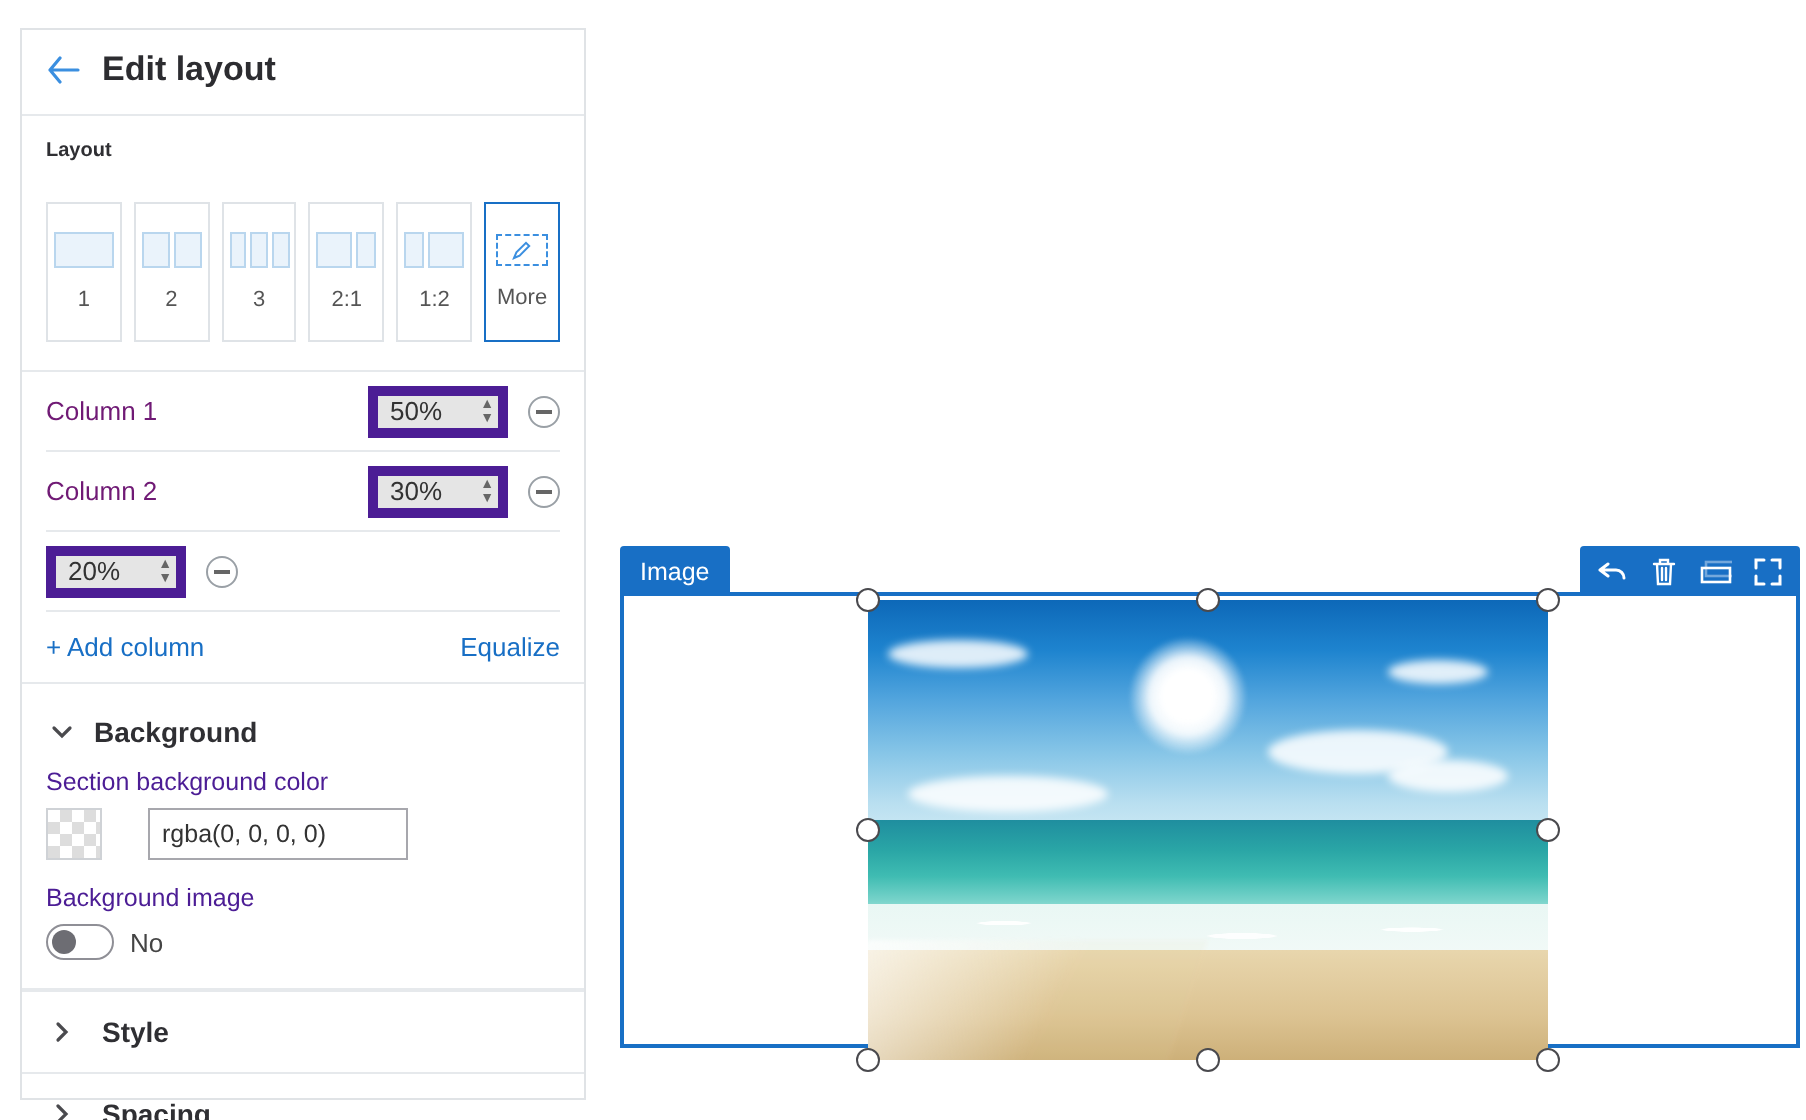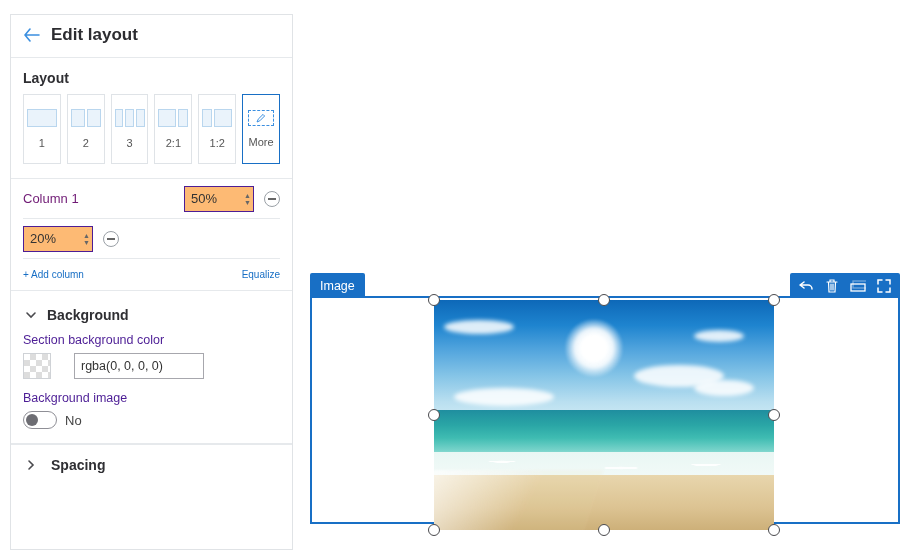--- a/index.html
+++ b/index.html
@@ -44,21 +44,21 @@
     width:18px;height:18px;display:flex;align-items:center;justify-content:center;
     color:var(--blue-soft);margin-right:10px;cursor:pointer;
   }
   .panel-title{font-size:17px;font-weight:600;color:#2c2c30;}
 
   .group{
     border-bottom:1px solid var(--line);
     padding:10px 12px 14px 12px;
   }
   .group-title{
-    font-size:14px;font-weight:600;color:#2f2f33;margin:2px 0 8px 0;
+    font-size:10px;font-weight:600;color:#2f2f33;margin:2px 0 20px 0;
   }
   .group-head{
     display:flex;align-items:center;cursor:pointer;padding:6px 0;
   }
   .chev{
     width:16px;height:16px;display:inline-flex;align-items:center;justify-content:center;
     color:#4a4a4e;margin-right:8px;
   }
   .group-head .label{font-size:14px;font-weight:600;}
 
@@ -83,38 +83,38 @@
   }
   .lt-label{font-size:11px;color:#555;}
 
   
   .col-row{
     display:flex;align-items:center;height:40px;border-bottom:1px solid var(--line);
   }
   .col-row:last-of-type{border-bottom:none;}
   .col-row .cl{flex:1;font-size:13px;color:#701a75;}
   .spin{
-    width:70px;height:26px;border:1px solid #4c1d95;background:#fdba74;
+    width:70px;height:26px;border:5px solid #4c1d95;background:#e5e5e5;
     display:flex;align-items:center;position:relative;margin-right:10px;
   }
   .spin .val{padding:0 6px;font-size:13px;color:#333;}
   .spin .arrows{
     position:absolute;right:2px;top:0;bottom:0;display:flex;flex-direction:column;
     justify-content:center;gap:0;
   }
   .spin .arrows span{font-size:7px;line-height:7px;color:#666;cursor:pointer;}
   .remove-col{
     width:16px;height:16px;border:1px solid #9aa0a6;border-radius:50%;
     display:flex;align-items:center;justify-content:center;color:#666;font-size:9px;
     cursor:pointer;
   }
 
   .col-actions{
     display:flex;justify-content:space-between;align-items:flex-end;padding-top:10px;
-    font-size:10px;
+    font-size:13px;
   }
   .link{color:var(--blue);cursor:pointer;}
 
   
   .field-label{font-size:12.5px;color:#4c1d95;margin:4px 0 6px 0;}
   .color-row{display:flex;align-items:center;gap:23px;}
   .swatch{
     width:28px;height:26px;border:1px solid #cfd2d6;cursor:pointer;
     background:
       linear-gradient(45deg,#ddd 25%,transparent 25%,transparent 75%,#ddd 75%),
@@ -299,20 +299,35 @@
             <span>▼</span>
           </span>
       </div>
       <span class="remove-col">
         <svg width="8" height="2" viewBox="0 0 8 2">
             <rect width="8" height="2" fill="#666"></rect>
           </svg>
       </span>
     </div>
     <div class="col-row">
+      <span class="cl">Column 2</span>
+      <div class="spin">
+        <span class="val">30%</span>
+        <span class="arrows">
+            <span>▲</span>
+            <span>▼</span>
+          </span>
+      </div>
+      <span class="remove-col">
+        <svg width="8" height="2" viewBox="0 0 8 2">
+            <rect width="8" height="2" fill="#666"></rect>
+          </svg>
+      </span>
+    </div>
+    <div class="col-row">
       <div class="spin">
         <span class="val">20%</span>
         <span class="arrows">
             <span>▲</span>
             <span>▼</span>
           </span>
       </div>
       <span class="remove-col">
         <svg width="8" height="2" viewBox="0 0 8 2">
             <rect width="8" height="2" fill="#666"></rect>
@@ -346,20 +361,28 @@
 
     <div class="field-label" style="margin-top:12px;">Background image</div>
     <div class="toggle-row">
       <div class="toggle">
           <div class="knob"></div>
         </div>
       <span style="font-size:13px;color:#444;">No</span>
     </div>
   </div>
 
+  <div class="collapsed-group">
+    <span class="chev">
+      <svg width="12" height="12" viewBox="0 0 12 12">
+          <path d="M4 2 L8 6 L4 10" stroke="#4a4a4e" stroke-width="1.6" fill="none" stroke-linecap="round"></path>
+        </svg>
+    </span>
+    <span>Style</span>
+  </div>
 
   <div class="collapsed-group">
     <span class="chev">
       <svg width="12" height="12" viewBox="0 0 12 12">
           <path d="M4 2 L8 6 L4 10" stroke="#4a4a4e" stroke-width="1.6" fill="none" stroke-linecap="round"></path>
         </svg>
     </span>
     <span>Spacing</span>
   </div>
 

